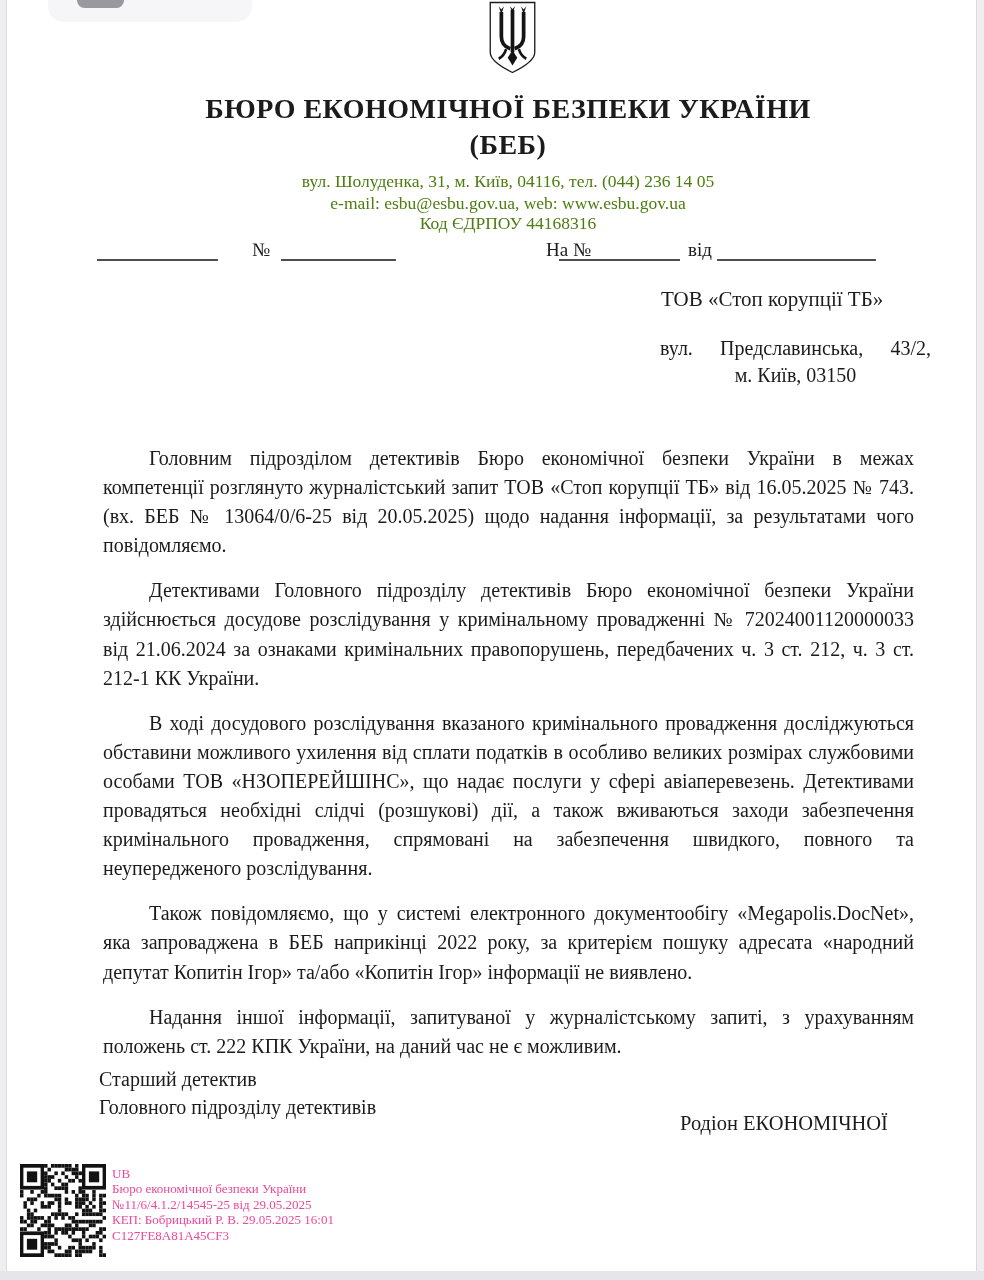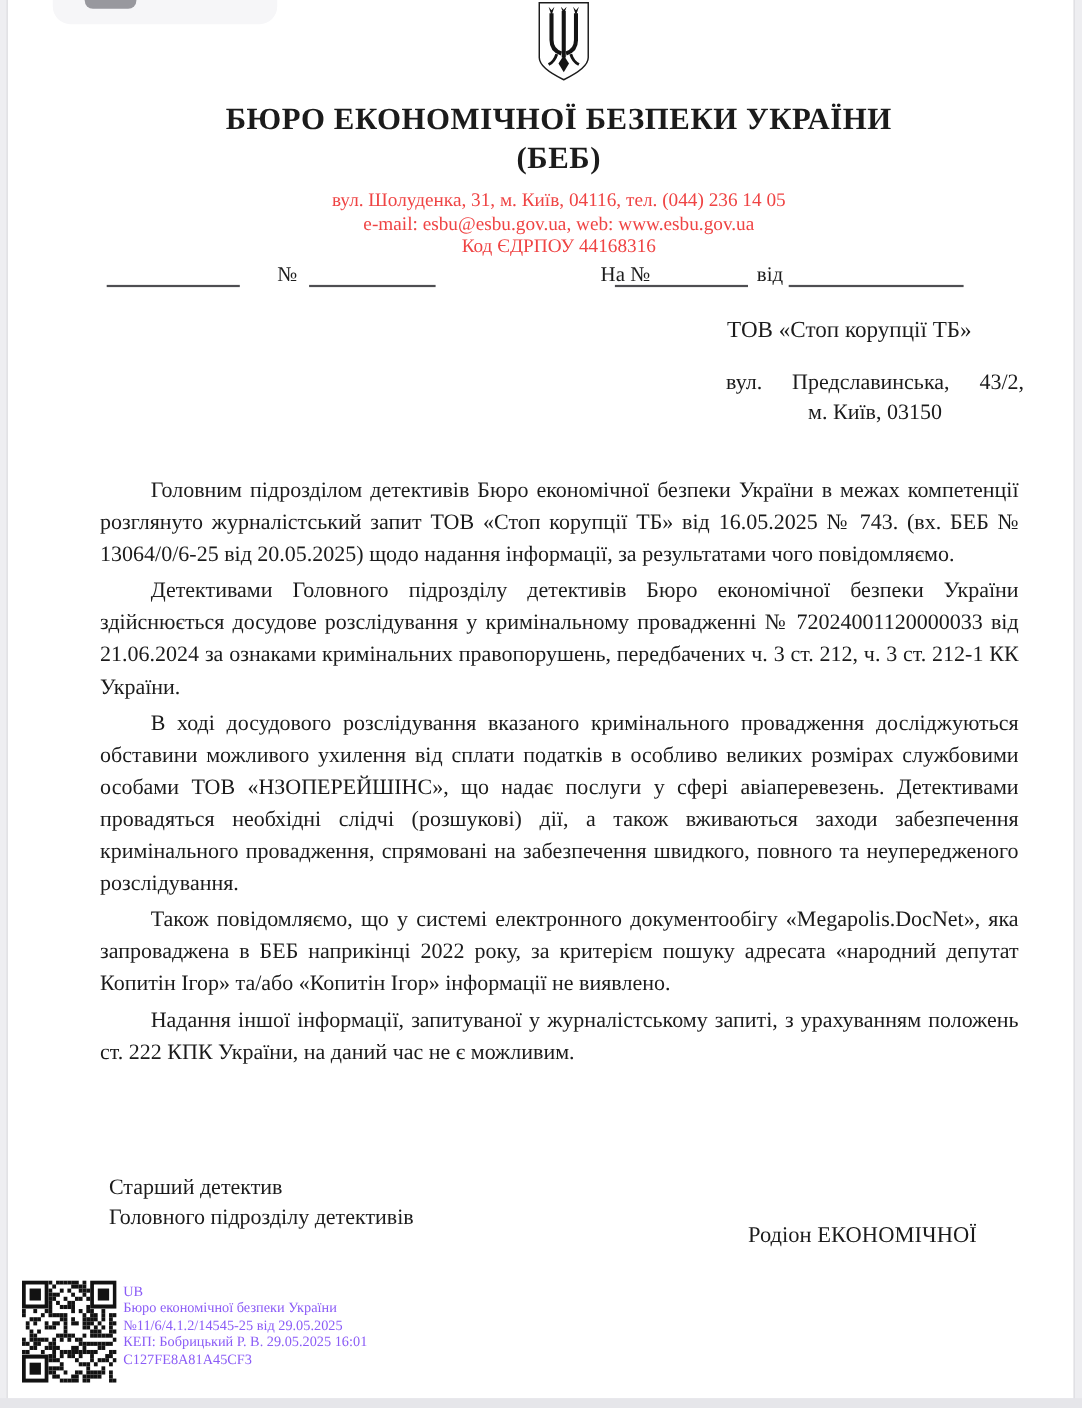--- a/index.html
+++ b/index.html
@@ -16,47 +16,47 @@
   .top-fragment{position:absolute;left:48px;top:-17px;width:204px;height:39px;border-radius:16px;background:#f6f6f8;}
   .top-pill{position:absolute;left:77px;top:-7px;width:47px;height:15px;border-radius:8px;background:#98989e;}
 
   
   .emblem{position:absolute;left:486px;top:1px;width:53px;height:73px;}
 
   
   .org-line{position:absolute;left:32px;width:952px;text-align:center;font-weight:bold;font-size:28px;letter-spacing:.5px;white-space:nowrap;}
   .org1{top:93px;}
   .org2{top:129px;}
-  .contact{position:absolute;left:32px;width:952px;text-align:center;font-size:17.5px;white-space:nowrap;color:#ef4444;}
+  .contact{position:absolute;left:32px;width:952px;text-align:center;font-size:17.5px;white-space:nowrap;color:#4d7c0f;}
   .c1{top:171px;} .c2{top:193px;} .c3{top:213px;}
 
   
   .blank{position:absolute;top:242px;height:17px;border-bottom:2px solid #4e4e52;}
   .ref-label{position:absolute;top:239px;font-size:19px;color:#1d1d1d;}
   .b1{left:97px;width:121px;} .b2{left:281px;width:115px;}
   .b3{left:559px;width:121px;} .b4{left:717px;width:159px;}
   .lbl-no{left:252px;} .lbl-onno{left:499px;margin-left:47px;} .lbl-vid{left:688px;}
 
   
   .recipient-name{position:absolute;left:661px;top:287px;font-size:21px;white-space:nowrap;text-align:center;}
   .recipient-addr{position:absolute;left:660px;top:335px;width:271px;font-size:20px;line-height:26px;}
   .recipient-addr .l1{text-align:justify;text-align-last:justify;}
   .recipient-addr .l2{text-align:center;margin-top:1px;}
 
   
   .bodytext{position:absolute;left:87px;top:428px;width:843px;font-size:20px;line-height:29.1px;text-align:justify;}
-  .bodytext p{margin:4px;text-indent:46px;text-align-last:left;}
+  .bodytext p{margin:16px;text-indent:46px;text-align-last:left;}
 
   
   .sig{position:absolute;left:99px;top:1066px;font-size:20px;line-height:27.6px;}
   .sig-name{position:absolute;left:680px;top:1112px;font-size:20.5px;white-space:nowrap;}
 
   
   .qr{position:absolute;left:20px;top:1164px;width:86px;height:93px;}
-  .stamp-text{position:absolute;left:112px;top:1166px;font-size:13px;line-height:15.4px;color:#8b5cf6;white-space:nowrap;}
+  .stamp-text{position:absolute;left:112px;top:1166px;font-size:13px;line-height:15.4px;color:#ec4899;white-space:nowrap;}
 </style>
 </head>
 <body>
 
 <div class="edge-left"></div>
 <div class="edge-right"></div>
 <div class="bottom-bar"></div>
 <div class="top-fragment"></div>
 <div class="top-pill"></div>
 

